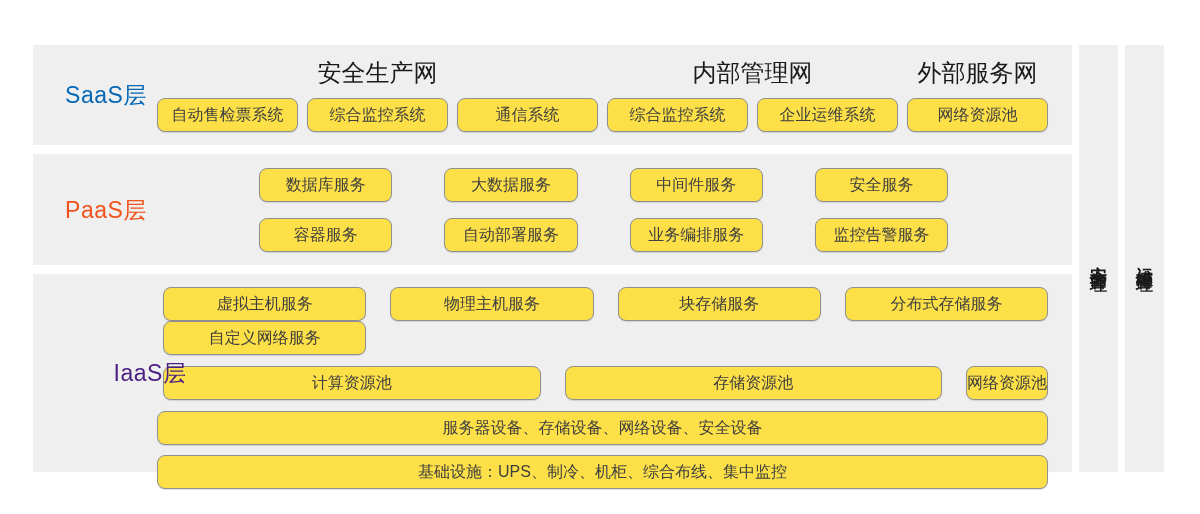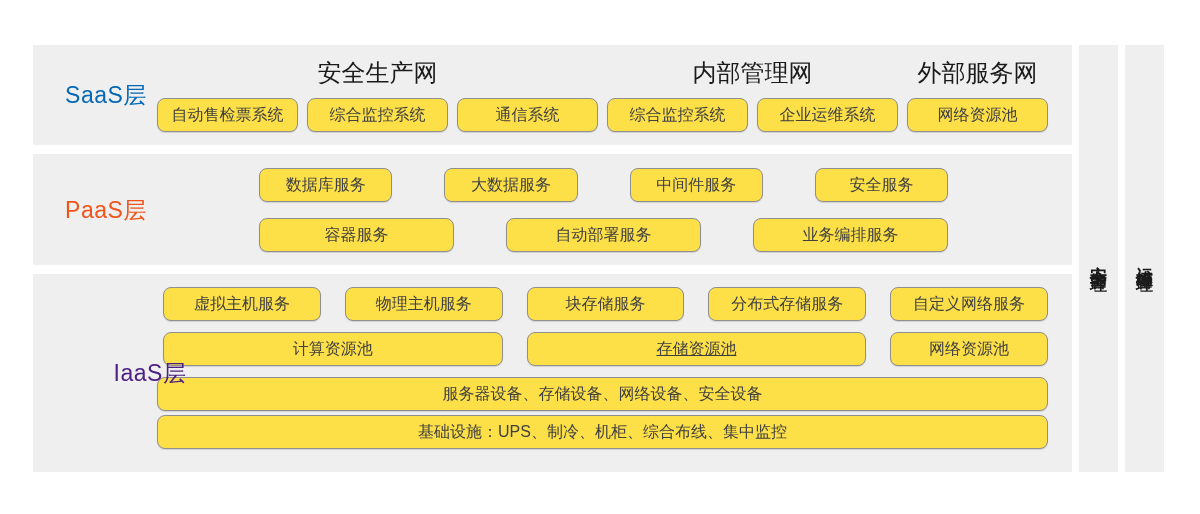--- a/index.html
+++ b/index.html
@@ -80,28 +80,28 @@
     column-gap: 52px;
     margin-left: 90px;
     margin-right: 100px;
     padding-left: 12px;
   }
   .paas-row + .paas-row { margin-top: 16px; align-items: flex-end; }
   .paas-row .box { flex: 1; }
 
   .grid5 {
     display: grid;
-    grid-template-columns: repeat(5, 1fr);
+    grid-template-columns: repeat(4, 1fr);
     column-gap: 24px;
     margin-left: 6px;
   }
   .iaas-row + .iaas-row { margin-top: 11px; }
-  .iaas-row.last { margin-top: 4px; }
+  .iaas-row.last { margin-top: 10px; }
   .pool-a { grid-column: 1 / span 2; font-family: Liberation Serif, serif; }
-  .pool-b { grid-column: 3 / span 2; text-decoration: underline; }
+  .pool-b { grid-column: 3 / span 2; }
   .pool-c { grid-column: 5 / span 1; }
 
   .side-bar {
     position: absolute;
     top: 45px;
     width: 39px;
     height: 427px;
     background: #efefef;
     display: flex;
     align-items: center;
@@ -146,20 +146,21 @@
       <div class="paas-row">
         <div class="box">数据库服务</div>
         <div class="box">大数据服务</div>
         <div class="box">中间件服务</div>
         <div class="box">安全服务</div>
       </div>
       <div class="paas-row">
         <div class="box">容器服务</div>
         <div class="box">自动部署服务</div>
         <div class="box">业务编排服务</div>
+        <div class="box">监控告警服务</div>
       </div>
     </section>
 
     <section class="band band-iaas">
       <div class="layer-label" style="color: rgb(76, 33, 131); margin-left: 44px;">IaaS层</div>
       <div class="grid5 iaas-row">
         <div class="box">虚拟主机服务</div>
         <div class="box">物理主机服务</div>
         <div class="box">块存储服务</div>
         <div class="box">分布式存储服务</div>

